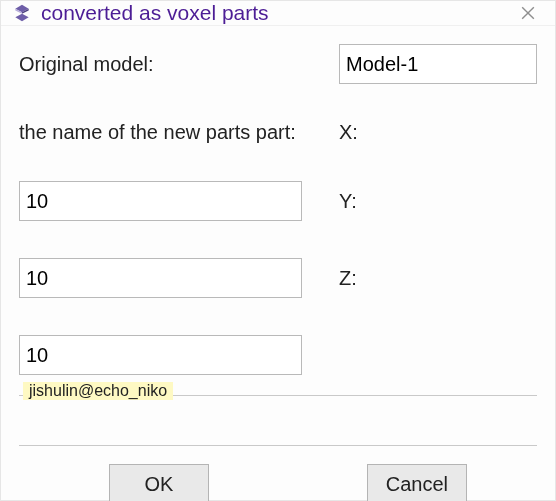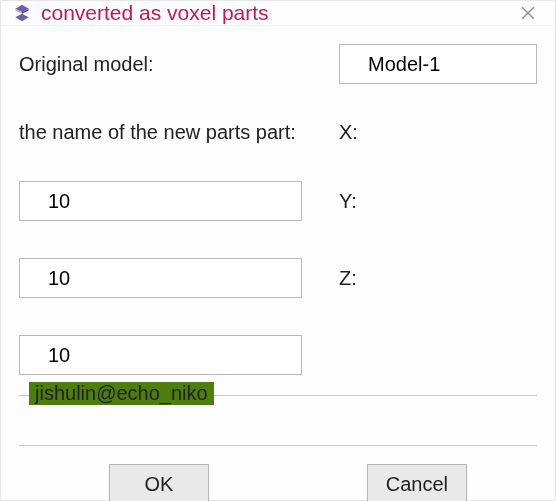--- a/index.html
+++ b/index.html
@@ -14,21 +14,21 @@
   }
   .window {
     width: 100%; height: 100%;
     display: flex; flex-direction: column;
     border: 1px solid #e6e6e6;
   }
   .titlebar {
     height: 44px;
     display: flex; align-items: center;
     padding: 0 6px 0 10px;
-    color: #be185d;
+    color: #4c1d95;
     font-size: 21px;
     border-bottom: 1px solid #f0f0f0;
   }
   .titlebar .app-icon {
     width: 22px; height: 22px;
     margin-right: 8px;
     display: flex; align-items: center; justify-content: center;
   }
   .titlebar .title { flex: 1; }
   .titlebar .close {
@@ -47,41 +47,41 @@
     grid-template-columns: 1fr 198px;
     row-gap: 14px;
     align-items: center;
     gap: 37px;
   }
   .label { color: #222; }
   .field {
     height: 40px;
     border: 1px solid #b9b9b9;
     background: #fff;
-    padding: 0 26px;
+    padding: 0 4px;
     display: flex; align-items: center;
     font-size: 20px;
   }
   .field input {
     border: none; outline: none;
     width: 100%; font: inherit; background: transparent;
   }
   .group {
     margin-top: 20px;
     position: relative;
     border-top: 1px solid #c9c9c9;
     padding-top: 6px;
     height: 48px;
   }
   .group-label {
     position: absolute;
-    top: -14px; left: 10px;
-    background: #4d7c0f;
+    top: -14px; left: 4px;
+    background: #fef9c3;
     padding: 0 6px;
-    font-size: 20px;
+    font-size: 16px;
   }
   .divider {
     height: 1px; background: #c9c9c9;
     margin-top: 2px;
   }
   .buttons {
     display: flex;
     justify-content: space-between;
     padding: 18px 70px 18px 90px;
     gap: 8px;

